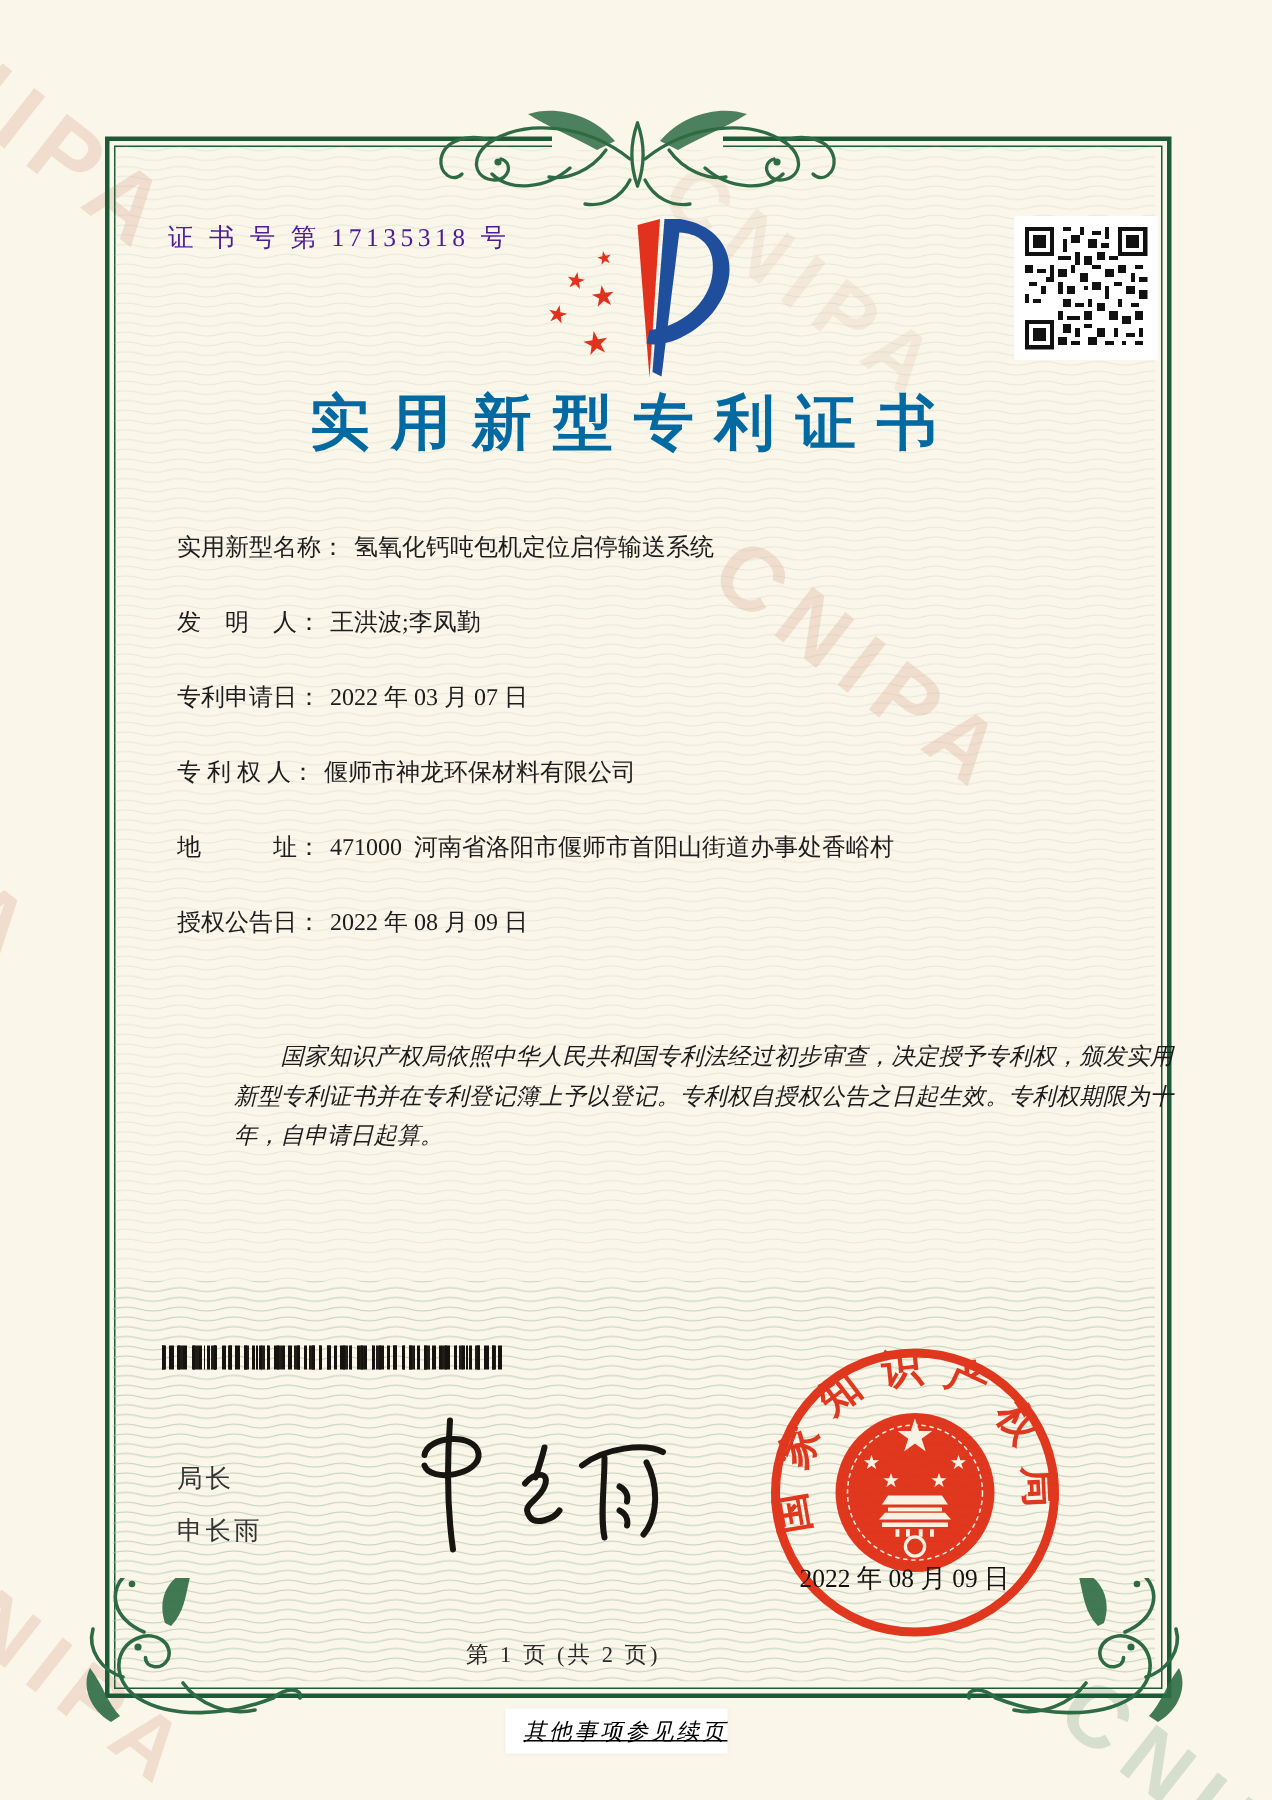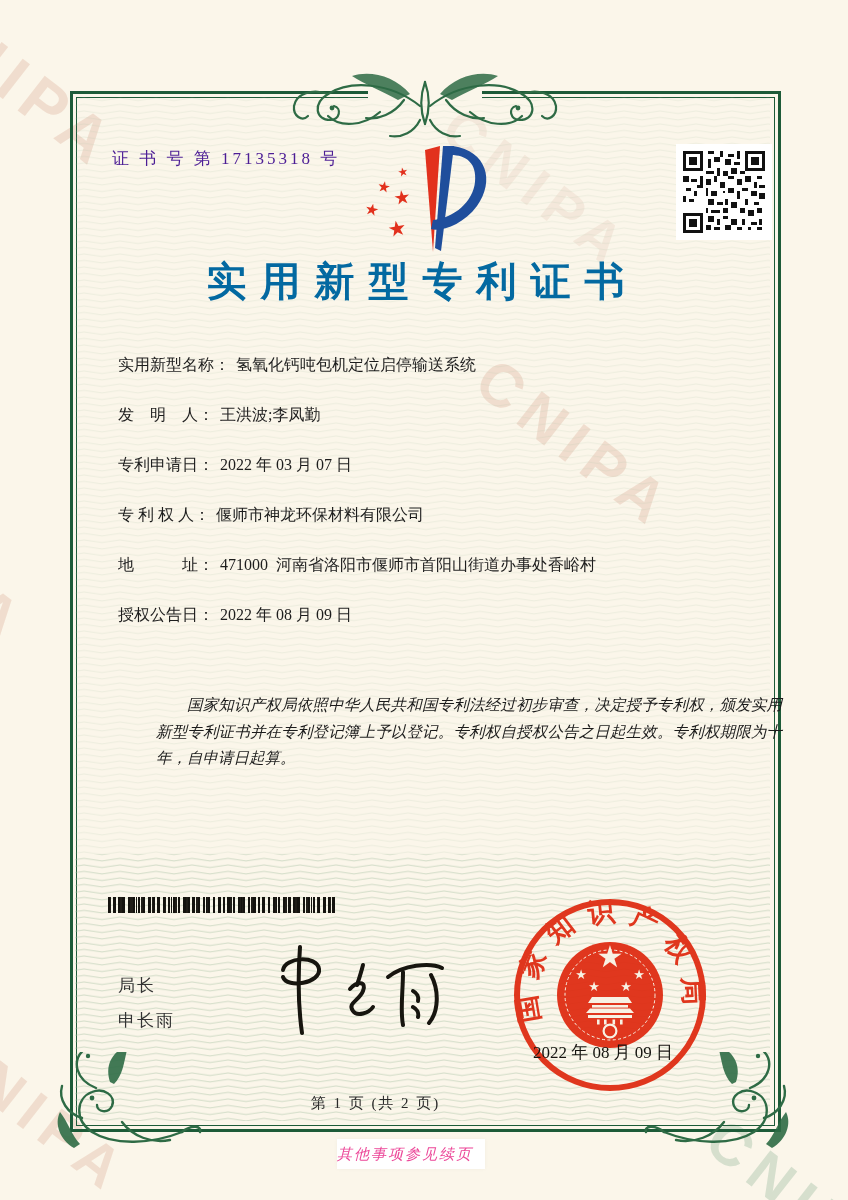--- a/index.html
+++ b/index.html
@@ -32,22 +32,22 @@
   .barcode{position:absolute;left:108px;top:897px;width:228px;height:16px;
     background:
       repeating-linear-gradient(90deg,#15130f 0 2px,transparent 2px 5px),
       repeating-linear-gradient(90deg,#15130f 0 1px,transparent 1px 7px),
       repeating-linear-gradient(90deg,#201d18 0 3px,transparent 3px 11px);}
   .signer{position:absolute;left:118px;top:968px;font-family:"Liberation Sans","DejaVu Sans",sans-serif;
           font-size:17px;color:#333;line-height:35px;letter-spacing:2px;}
   .pageinfo{position:absolute;left:70px;top:1094px;width:611px;text-align:center;
             font-size:15px;letter-spacing:2px;color:#2a2a2a;white-space:pre;}
   .contnote{position:absolute;left:337px;top:1139px;width:148px;height:30px;background:#ffffff;
-            display:flex;align-items:center;justify-content:flex-start;font-size:15px;font-style:italic;
-            letter-spacing:2px;color:#ec4899;box-shadow:0 0 4px rgba(0,0,0,.04);}
+            display:flex;align-items:center;justify-content:flex-end;font-size:15px;font-style:italic;
+            letter-spacing:2px;color:#000000;box-shadow:0 0 4px rgba(0,0,0,.04);text-decoration:underline;}
   .qrbox{position:absolute;left:676px;top:144px;width:96px;height:96px;background:#fff;}
   svg{display:block;}
 </style>
 </head>
 <body>
 
 <div class="wm" style="left:-60px;top:-25px;">CNIPA</div>
 <div class="wm faint" style="left:470px;top:95px;font-size:56px;">CNIPA</div>
 <div class="wm" style="left:505px;top:345px;font-size:60px;">CNIPA</div>
 <div class="wm" style="left:-150px;top:455px;">CNIPA</div>

